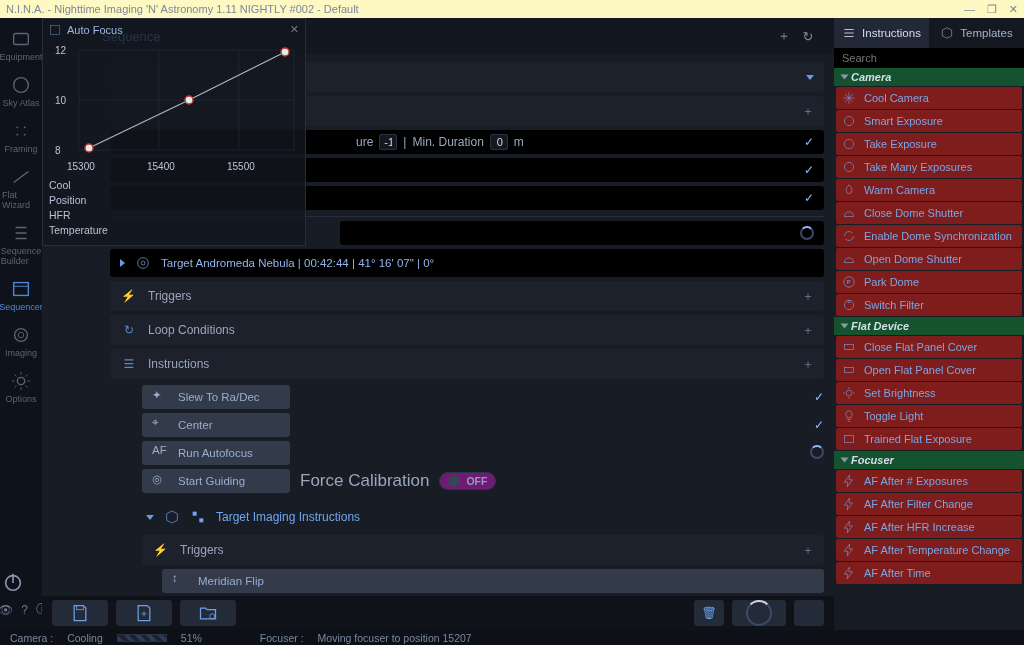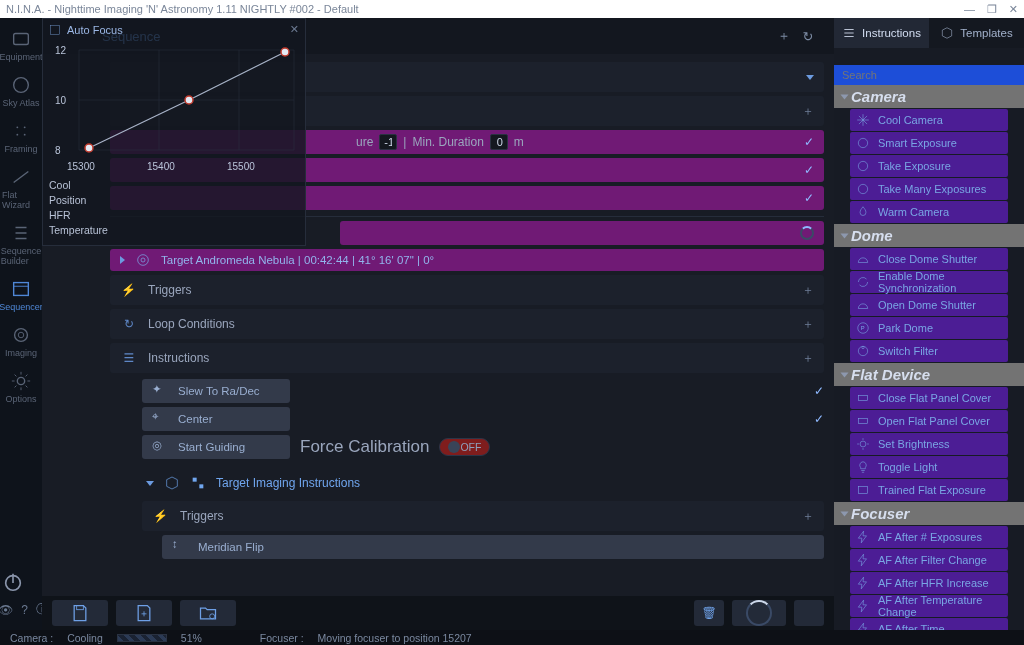--- a/index.html
+++ b/index.html
@@ -1,65 +1,65 @@
 <!DOCTYPE html>
 <html><head>
 <meta charset="utf-8">
 <style>
   * { box-sizing: border-box; margin: 0; padding: 0; }
   html, body { width: 1024px; height: 645px; overflow: hidden; font-family: "Segoe UI", Arial, sans-serif; background:#0a0d14; color:#b8c2d6; font-size:12px; }
-  .titlebar { height:18px; background:#ffffff; display:flex; align-items:center; padding:6px 6px; color:#7a8699; font-size:11px;justify-content:space-between; }
+  .titlebar { height:18px; background:#fef9c3; display:flex; align-items:center; padding:6px 6px; color:#7a8699; font-size:11px;justify-content:space-between; }
   .titlebar .right { margin-left:auto; display:flex; gap:12px; color:#7a8699;}
   .app { display:flex; height:612px; }
   
   .leftnav { width:42px; background:#0e131b; display:flex; flex-direction:column; align-items:center; padding-top:6px; gap:4px; }
   .leftnav .nitem { width:38px; display:flex; flex-direction:column; align-items:center; gap:2px; padding:4px 0; color:#5a6476; font-size:9px; cursor:pointer; }
   .leftnav .nitem svg { width:22px; height:22px; }
   .leftnav .nitem.active { color:#4f87d6; }
   .leftnav .bottom { margin-top:auto; margin-bottom:6px;}
   
   .center { flex:1; display:flex; flex-direction:column; background:#181c25; position:relative; }
   .seqheader { height:36px; display:flex; align-items:center; padding:0 14px 0 60px; color:#66a3f2; font-size:13px; background:#13171f;}
   .seqheader .spacer { flex:1; }
   .seqheader .hbtn { width:24px; height:24px; display:flex; align-items:center; justify-content:center; color:#7c8ba3; cursor:pointer; }
   .seqbody { flex:1; overflow:hidden; padding:0; position:relative; }
   .track { padding:4px 10px 0 68px; }
-  .row { background:#701a75; border-radius:3px; margin:4px 0; height:26px; display:flex; align-items:center; padding:0 10px; font-size:12px; color:#9aa6bd;}
+  .row { background:#000000; border-radius:3px; margin:4px 0; height:26px; display:flex; align-items:center; padding:0 10px; font-size:12px; color:#9aa6bd;}
   .row .ricon { width:18px; height:18px; margin-right:10px; display:flex; align-items:center; justify-content:center; color:#5e87c6; }
   .row .rend { margin-left:auto; display:flex; align-items:center; gap:8px; color:#6f7f99;}
   .row.small { height:24px; font-size:12px;}
   .row input.num { width:18px; background:#141820; border:1px solid #2a3242; color:#cfd8ea; font-size:11px; padding:1px 4px; text-align:right; border-radius:2px;}
   .section-row { height:30px; font-size:12px; background:#1c212c; }
   .grouphead { margin-top:8px; display:flex; align-items:center; gap:10px; color:#70a6ef; padding-left:36px; height:28px;}
   .grouphead svg { width:16px; height:16px;}
   .divider { height:1px; background:#262d3b; margin:6px 0 2px 0;}
-  .playrow { background:#701a75; height:22px; border-radius:3px; display:flex; align-items:center; padding:7px 10px; color:#92b5ec; font-size:11.5px; gap:10px;}
-  .pill { background:#7f1d1d; border:1px solid #2b3548; border-radius:10px; padding:0 8px; height:18px; display:flex; align-items:center; font-size:10.5px; color:#8fa0bb; gap:0; }
+  .playrow { background:#000000; height:28px; border-radius:3px; display:flex; align-items:center; padding:7px 10px; color:#92b5ec; font-size:11.5px; gap:10px;}
+  .pill { background:#701a75; border:1px solid #2b3548; border-radius:10px; padding:0 8px; height:18px; display:flex; align-items:center; font-size:10.5px; color:#8fa0bb; gap:6px;font-weight:bold; }
   .pill .knob { width:12px; height:12px; border-radius:50%; background:#3a4458;}
   .inst-row { background:#333a4a; height:24px; border-radius:3px; margin:2px 0 2px 32px; display:flex; align-items:center; padding:0 10px; font-size:11.5px; color:#99aed0; }
   .inst-row .ricon{ width:18px; height:18px; margin-right:8px;}
   .inst-row.wide { width:148px; }
   .instwrap { display:flex; align-items:center; gap:10px;}
   .instwrap .side { color:#9aa6bd; font-size:17px;}
   
   .centerbar { height:34px; background:#0f1319; display:flex; align-items:center; padding:0 10px; gap:8px;}
   .centerbar .btn { width:56px; height:26px; background:#232a38; border-radius:3px; display:flex; align-items:center; justify-content:center; color:#6ea0e6; cursor:pointer;}
   .centerbar .right { margin-left:auto; display:flex; gap:8px;}
   .centerbar .sq { width:30px; height:26px; background:#232a38; border-radius:3px; display:flex; align-items:center; justify-content:center; color:#7c8ba3;}
   
   .rightpanel { width:190px; background:#171b24; display:flex; flex-direction:column;}
   .rtabs { height:30px; display:flex; background:#141820;}
   .rtab { flex:1; display:flex; align-items:center; justify-content:center; gap:6px; font-size:11.5px; color:#a2b1cb; cursor:pointer;}
   .rtab.active { background:#222835; color:#d2ddf1;}
-  .rsearch { height:20px; background:#1d4ed8;margin-top:17px; }
+  .rsearch { height:20px; background:#000000; }
   .rsearch input { width:100%; height:100%; background:transparent; border:none; outline:none; color:#9fb0cc; font-size:11px; padding:0 8px;}
   .rlist { flex:1; overflow:auto;}
-  .rcat { background:#737373; color:#d6deee; font-size:15px; font-style:italic; font-weight:600; padding:3px 8px; display:flex; align-items:center; gap:4px;}
+  .rcat { background:#14532d; color:#d6deee; font-size:11px; font-style:italic; font-weight:600; padding:3px 8px; display:flex; align-items:center; gap:4px;}
   .rcat::before { content:""; border-left:5px solid #8d98ae; border-top:4px solid transparent; border-bottom:4px solid transparent; transform:rotate(90deg);}
-  .ritm { height:22px; background:#4c1d95; margin:1px 16px; border-radius:2px; display:flex; align-items:center; padding:0 6px; gap:8px; color:#79a6e4; font-size:11px; cursor:grab;}
+  .ritm { height:22px; background:#7f1d1d; margin:1px 2px; border-radius:2px; display:flex; align-items:center; padding:0 6px; gap:8px; color:#79a6e4; font-size:11px; cursor:grab;}
   .ritm svg { width:14px; height:14px; flex-shrink:0;}
   
   .afpanel { position:absolute; left:0px; top:0px; width:264px; height:228px; background:#13171fcc; backdrop-filter:blur(0); border:1px solid #262d3b; z-index:50; padding:4px 6px; }
   .afpanel .aftitle { color:#9bb7e5; font-size:11px; display:flex; align-items:center; gap:6px;}
   .afpanel .aftitle .x { margin-left:auto; color:#6c7a92; cursor:pointer;}
   .afchart { position:relative; height:136px; margin:4px 0 0 0;}
   .aflegend { margin-top:2px; font-size:10.5px; color:#b8c2d6; line-height:15px;}
   .check::before { content:"✓"; color:#8fb9ff; font-size:12px; }
   .spinner { width:14px; height:14px; border:2px solid #3a4a66; border-top-color:#8fb9ff; border-radius:50%; display:inline-block;}
   .bigspinner { width:26px; height:26px; border:2px solid #3a4a66; border-top-color:#cdd8ea; border-radius:50%;}
@@ -290,20 +290,27 @@
         </div>
         <div class="instwrap">
           <div class="inst-row wide">
             <span class="ricon">⌖</span>
             <span>Center</span>
           </div>
           <div class="rend" style="margin-left:auto;"><span class="check"></span></div>
         </div>
         <div class="instwrap">
           <div class="inst-row wide">
+            <span class="ricon">AF</span>
+            <span>Run Autofocus</span>
+          </div>
+          <div class="rend" style="margin-left:auto;"><span class="spinner"></span></div>
+        </div>
+        <div class="instwrap">
+          <div class="inst-row wide">
             <span class="ricon">◎</span>
             <span>Start Guiding</span>
           </div>
           <span class="side">Force Calibration</span>
           <span class="pill">
             <span class="knob"></span>
               <span>OFF</span>
           </span>
         </div>
 
@@ -409,23 +416,20 @@
           </svg>
           <span>Take Many Exposures</span>
         </div>
       <div class="ritm">
           <svg viewBox="0 0 24 24">
             <path d="M12 3c3 4 5 6 5 10a5 5 0 01-10 0c0-4 2-6 5-10z" fill="none" stroke="#79a6e4"></path>
           </svg>
           <span>Warm Camera</span>
         </div>
 
-      <div class="rcat">
-          <span>Dome</span>
-        </div>
       <div class="ritm">
           <svg viewBox="0 0 24 24">
             <path d="M4 18a8 8 0 0116 0z" fill="none" stroke="#79a6e4"></path>
           </svg>
           <span>Close Dome Shutter</span>
         </div>
       <div class="ritm">
           <svg viewBox="0 0 24 24">
             <path d="M4 12a8 8 0 0114-5M20 12a8 8 0 01-14 5" fill="none" stroke="#79a6e4"></path>
           </svg>

